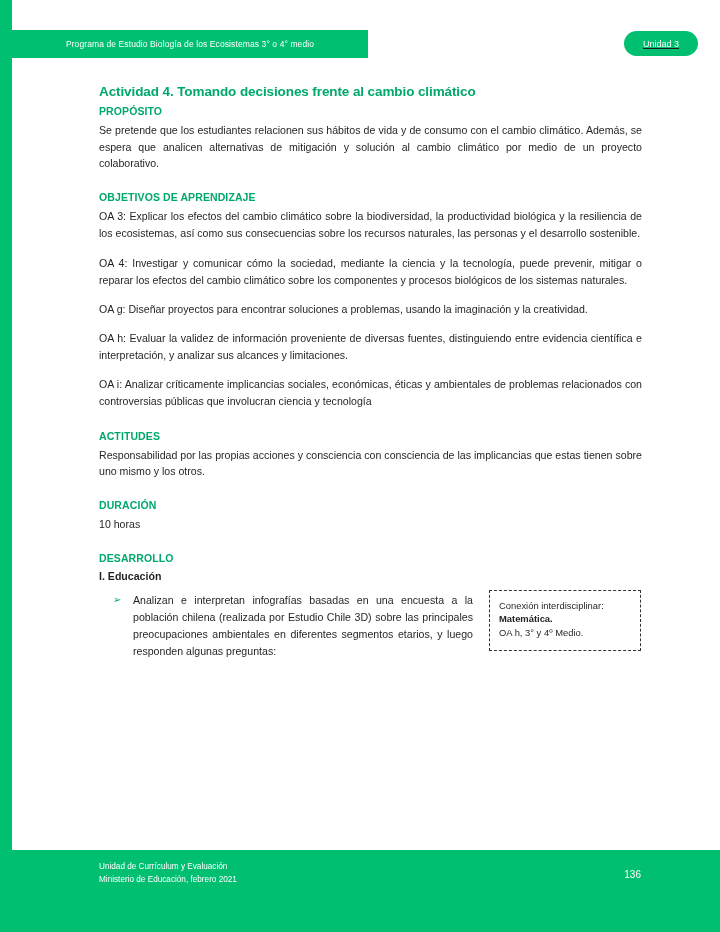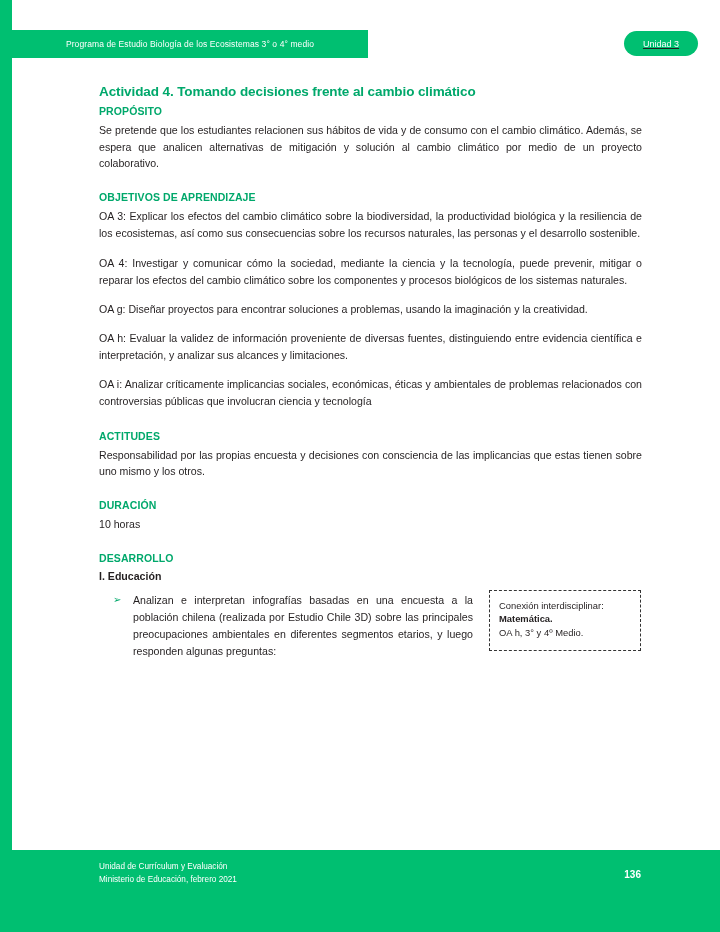--- a/index.html
+++ b/index.html
@@ -175,21 +175,21 @@
     font-size: 8.2px;
     color: #ffffff;
     line-height: 1.5;
   }
   .footer-page {
     position: absolute;
     right: 79px;
     bottom: 52px;
     font-size: 10px;
     color: #ffffff;
-    font-weight: bold;
+    font-weight: normal;
   }
 </style>
 </head>
 <body>
 
 <div class="page">
 
   <div class="left-bar"></div>
 
   <div class="header">
@@ -209,21 +209,21 @@
     <p class="body">Se pretende que los estudiantes relacionen sus hábitos de vida y de consumo con el cambio climático. Además, se espera que analicen alternativas de mitigación y solución al cambio climático por medio de un proyecto colaborativo.</p>
 
     <div class="section-label spaced">OBJETIVOS DE APRENDIZAJE</div>
     <p class="oa-para">OA 3: Explicar los efectos del cambio climático sobre la biodiversidad, la productividad biológica y la resiliencia de los ecosistemas, así como sus consecuencias sobre los recursos naturales, las personas y el desarrollo sostenible.</p>
     <p class="oa-para">OA 4: Investigar y comunicar cómo la sociedad, mediante la ciencia y la tecnología, puede prevenir, mitigar o reparar los efectos del cambio climático sobre los componentes y procesos biológicos de los sistemas naturales.</p>
     <p class="oa-para">OA g: Diseñar proyectos para encontrar soluciones a problemas, usando la imaginación y la creatividad.</p>
     <p class="oa-para">OA h: Evaluar la validez de información proveniente de diversas fuentes, distinguiendo entre evidencia científica e interpretación, y analizar sus alcances y limitaciones.</p>
     <p class="oa-para">OA i: Analizar críticamente implicancias sociales, económicas, éticas y ambientales de problemas relacionados con controversias públicas que involucran ciencia y tecnología</p>
 
     <div class="section-label spaced">ACTITUDES</div>
-    <p class="body">Responsabilidad por las propias encuesta y decisiones con consciencia de las implicancias que estas tienen sobre uno mismo y los otros.</p>
+    <p class="body">Responsabilidad por las propias acciones y consciencia con consciencia de las implicancias que estas tienen sobre uno mismo y los otros.</p>
 
     <div class="section-label spaced">DURACIÓN</div>
     <p class="body">10 horas</p>
 
     <div class="section-label spaced">DESARROLLO</div>
     <div class="subhead">I. Educación</div>
 
     <div class="dev-row">
       <div class="dev-left">
         <div class="bullet-row">

